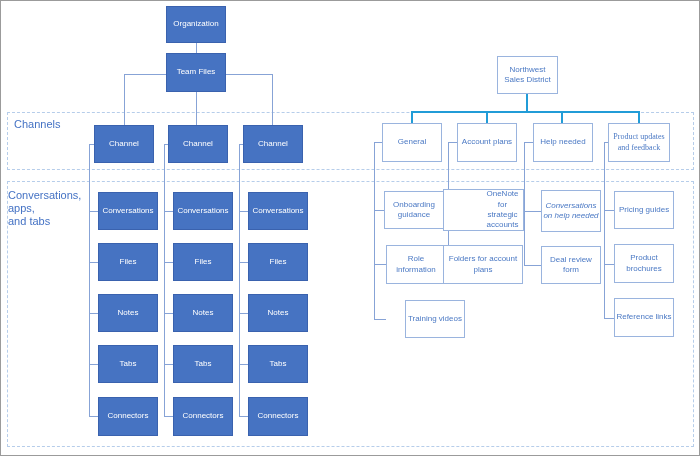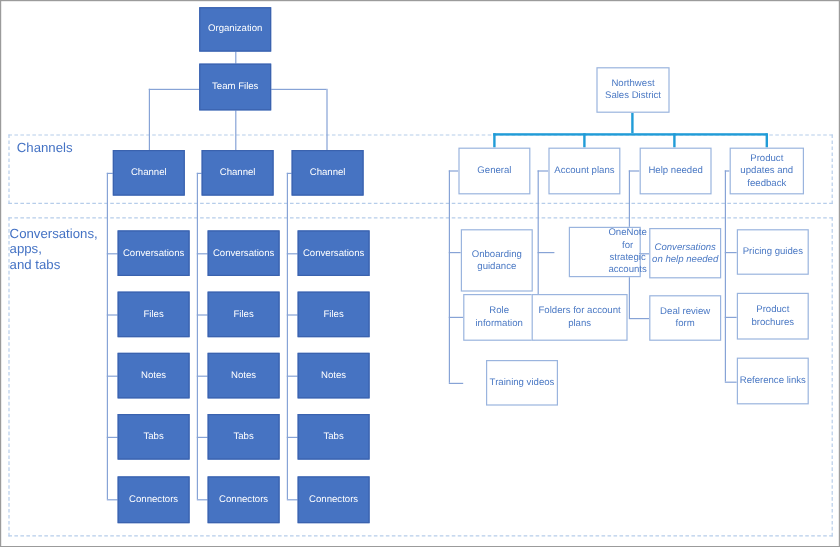--- a/index.html
+++ b/index.html
@@ -134,25 +134,25 @@
       <div class="node dark" style="left: 172px; top: 396px; width: 60px; height: 39px;">Connectors</div>
       <div class="node dark" style="left: 247px; top: 191px; width: 60px; height: 38px;">Conversations</div>
       <div class="node dark" style="left: 247px; top: 242px; width: 60px; height: 38px;">Files</div>
       <div class="node dark" style="left: 247px; top: 293px; width: 60px; height: 38px;">Notes</div>
       <div class="node dark" style="left: 247px; top: 344px; width: 60px; height: 38px;">Tabs</div>
       <div class="node dark" style="left: 247px; top: 396px; width: 60px; height: 39px;">Connectors</div>
       <div class="node light" style="left: 496px; top: 55px; width: 61px; height: 38px;">Northwest Sales District</div>
       <div class="node light" style="left: 381px; top: 122px; width: 60px; height: 39px;">General</div>
       <div class="node light" style="left: 456px; top: 122px; width: 60px; height: 39px;">Account plans</div>
       <div class="node light" style="left: 532px; top: 122px; width: 60px; height: 39px;">Help needed</div>
-      <div class="node light" style="left: 607px; top: 122px; width: 62px; height: 39px;">Product updates and feedback</div>
-      <div class="node light" style="left: 383px; top: 190px; width: 60px; height: 52px;">Onboarding guidance</div>
+      <div class="node light" style="left: 607px; top: 122px; width: 62px; height: 39px; font-family: Liberation Serif, serif;">Product updates and feedback</div>
+      <div class="node light" style="left: 383px; top: 190px; width: 60px; height: 38px;">Onboarding guidance</div>
       <div class="node light" style="left: 385px; top: 244px; width: 60px; height: 39px;">Role information</div>
       <div class="node light" style="left: 404px; top: 299px; width: 60px; height: 38px;">Training videos</div>
-      <div class="node light" style="left: 473px; top: 188px; width: 60px; height: 42px; padding-left: 39px;">OneNote for strategic accounts</div>
+      <div class="node light" style="left: 442px; top: 188px; width: 81px; height: 42px; padding-left: 39px;">OneNote for strategic accounts</div>
       <div class="node light" style="left: 442px; top: 244px; width: 80px; height: 39px;">Folders for account plans</div>
       <div class="node light" style="left: 540px; top: 189px; width: 60px; height: 42px; font-style: italic;">Conversations on help needed</div>
       <div class="node light" style="left: 540px; top: 245px; width: 60px; height: 38px;">Deal review form</div>
       <div class="node light" style="left: 613px; top: 190px; width: 60px; height: 38px;">Pricing guides</div>
       <div class="node light" style="left: 613px; top: 243px; width: 60px; height: 39px;">Product brochures</div>
       <div class="node light" style="left: 613px; top: 297px; width: 60px; height: 39px;">Reference links</div>
     </div>
 
 </div>
 

